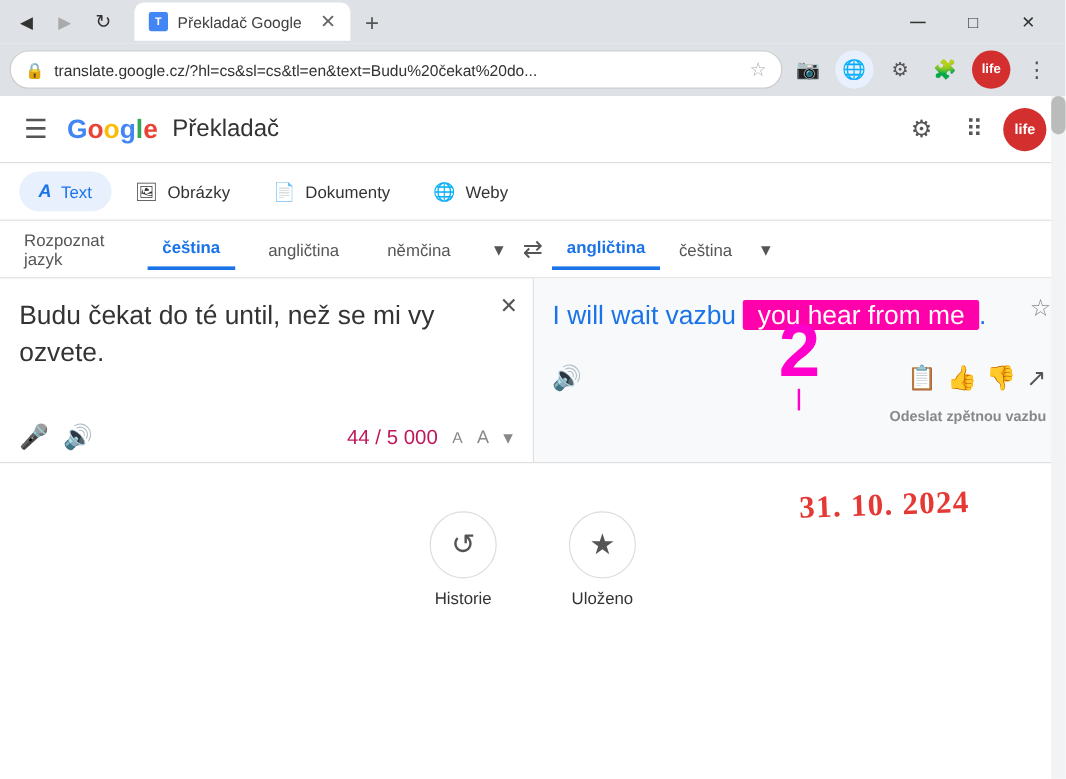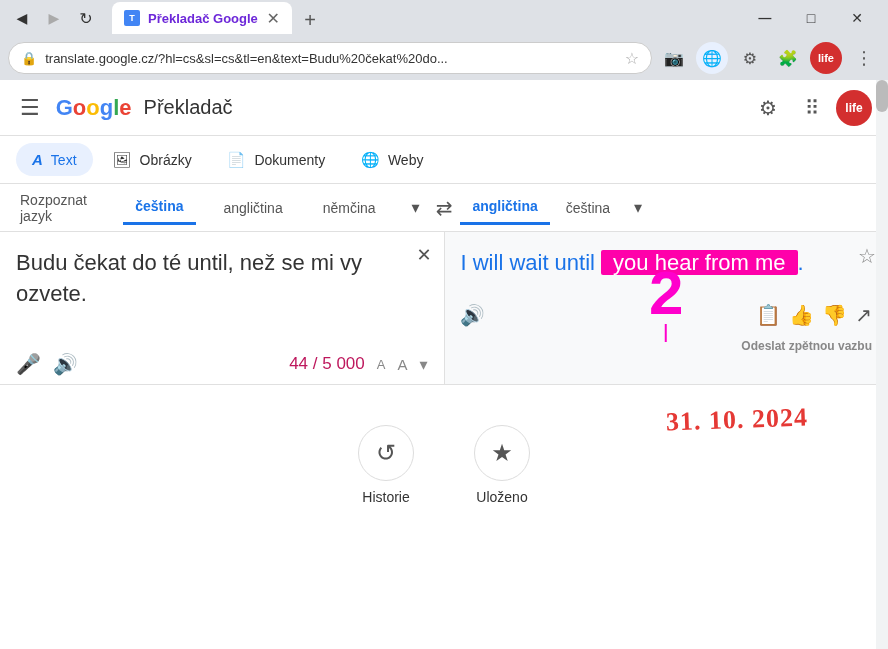--- a/index.html
+++ b/index.html
@@ -20,21 +20,21 @@
 <div style="position:relative;">
 
   <div class="title-bar-top" style="height:36px; background:#dee1e6; display:flex; align-items:center; padding:0 8px; gap:4px;">
     <div class="nav-btn" style="font-size:14px;">◀</div>
     <div class="nav-btn disabled" style="font-size:14px;">▶</div>
     <div class="nav-btn" style="font-size:16px;">↻</div>
 
     <div style="display:flex; align-items:flex-end; margin-left:8px; flex:1;">
       <div class="tab" style="background:#fff; border-radius:8px 8px 0 0; padding:0 12px; height:32px; display:flex; align-items:center; gap:8px; font-size:13px; color:#333; min-width:180px;">
         <div style="width:16px;height:16px;background:#4285f4;border-radius:2px;display:flex;align-items:center;justify-content:center;color:white;font-size:9px;font-weight:bold;">T</div>
-        <span style="font-size:13px;color:#6d28d9;font-weight:bold;">Překladač Google</span>
+        <span style="font-size:13px;color:#404040;">Překladač Google</span>
         <span style="margin-left:auto;color:#666;font-size:16px;cursor:pointer;">✕</span>
       </div>
       <div style="margin-left:4px;font-size:20px;color:#555;cursor:pointer;width:28px;height:28px;display:flex;align-items:center;justify-content:center;border-radius:50%;">+</div>
     </div>
 
     <div style="display:flex;gap:0;margin-left:auto;">
       <div class="win-btn" style="width:46px;height:32px;display:flex;align-items:center;justify-content:center;font-size:18px;cursor:pointer;color:#333;">─</div>
       <div class="win-btn" style="width:46px;height:32px;display:flex;align-items:center;justify-content:center;font-size:14px;cursor:pointer;color:#333;">□</div>
       <div class="win-btn close" style="width:46px;height:32px;display:flex;align-items:center;justify-content:center;font-size:14px;cursor:pointer;color:#333;">✕</div>
     </div>
@@ -126,21 +126,21 @@
         <span style="margin-left:auto;font-size:17px;color:#be185d;">44 / 5 000</span>
         <span style="font-size:13px;color:#888;cursor:pointer;">A</span>
         <span style="font-size:15px;color:#888;cursor:pointer;">A</span>
         <span style="font-size:16px;color:#888;cursor:pointer;">▾</span>
       </div>
     </div>
 
     <div style="flex:1;background:#f8f9fa;position:relative;min-height:130px;">
       <div style="padding:16px 40px 16px 16px;position:relative;">
         <div style="font-size:22px;color:#1a73e8;line-height:1.4;">
-          <span>I will wait until </span><span style="background:#ff00aa;color:white;padding:0 12px;border-radius:2px;">you hear from me</span><span>.</span>
+          <span>I will wait vazbu </span><span style="background:#ff00aa;color:white;padding:0 12px;border-radius:2px;">you hear from me</span><span>.</span>
         </div>
 
         <div style="display:flex;flex-direction:column;align-items:center;position:absolute;left:50%;top:30px;transform:translateX(-50%);">
           <span style="font-size:62px;font-weight:bold;color:#ff00cc;line-height:1;font-family:Arial,sans-serif;">2</span>
           <span style="width:2px;height:18px;background:#ff00cc;display:block;"></span>
         </div>
       </div>
       <div style="position:absolute;top:12px;right:12px;font-size:20px;color:#888;cursor:pointer;">☆</div>
       <div style="display:flex;align-items:center;padding:8px 16px;gap:8px;background:#f8f9fa;">
         <span style="font-size:20px;color:#555;cursor:pointer;">🔊</span>

